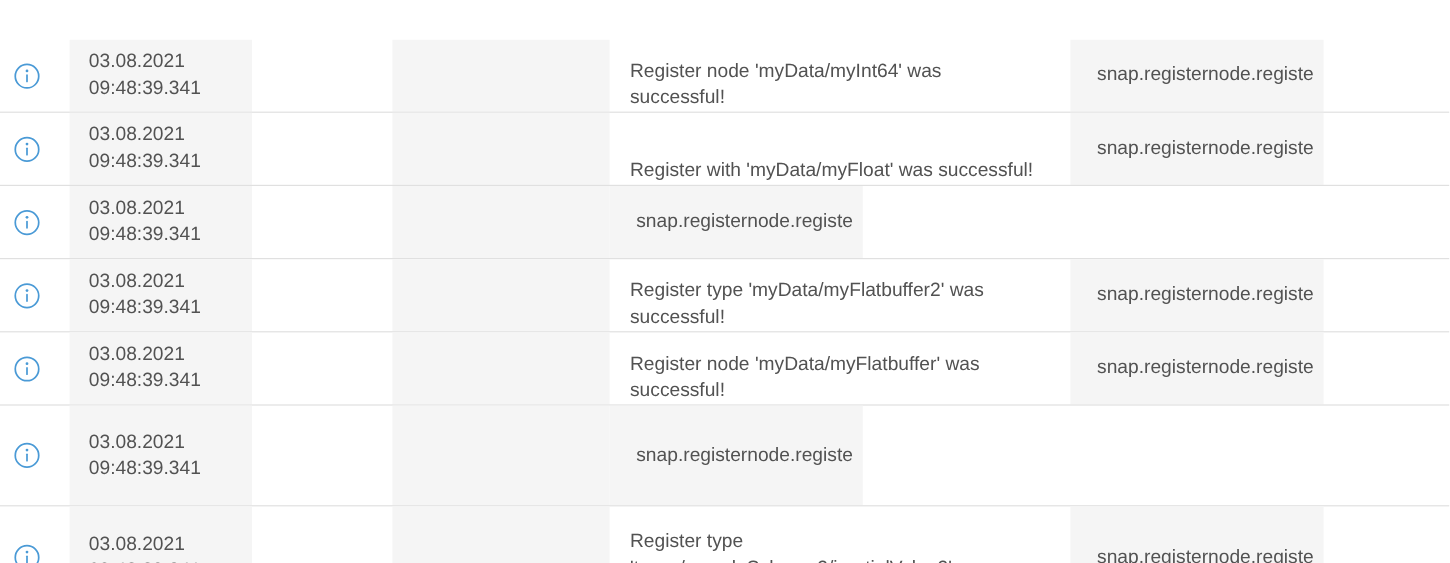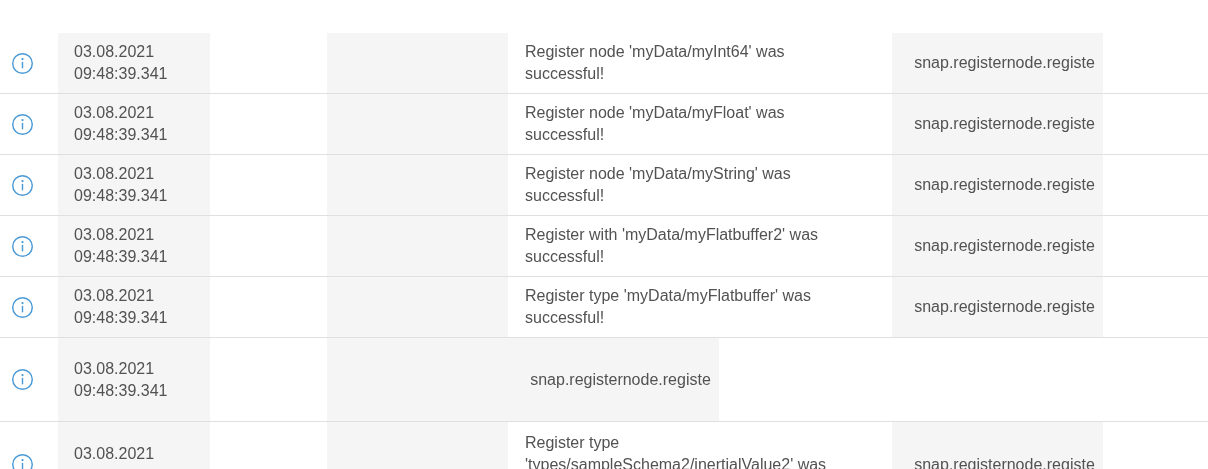--- a/index.html
+++ b/index.html
@@ -37,21 +37,21 @@
     height: 100%;
     font-size: 16px;
     line-height: 22px;
     color: #525252;
   }
   .cell.striped { background: #f5f5f5; }
   .c-icon  { width: 58px;  padding-left: 11px; }
   .c-ts    { width: 152px; padding: 0 16px; }
   .c-e1    { width: 117px; }
   .c-e2    { width: 181px; }
-  .c-msg   { width: 384px; padding-left: 17px; padding-right: 27px; }
+  .c-msg   { width: 384px; padding-left: 17px; padding-right: 27px; align-items: flex-end; }
   .c-src   { width: 211px; padding-left: 14px; overflow: hidden; justify-content: center; }
   .c-src span { white-space: nowrap; }
   .c-rest  { flex: 1 1 auto; }
   .info-icon-wrap {
     display: inline-flex;
     align-items: center;
     justify-content: center;
     width: 23px;
     height: 23px;
     cursor: pointer;
@@ -102,87 +102,84 @@
               <use href="#info-glyph"></use>
             </svg>
           </span>
       </div>
       <div class="cell c-ts striped">
           <span>03.08.2021 09:48:39.341</span>
         </div>
       <div class="cell c-e1"></div>
       <div class="cell c-e2 striped"></div>
       <div class="cell c-msg">
-          <span>Register node 'myData/myFloat' was successful!</span>
-        </div>
-      <div class="cell c-src striped">
-          <span>snap.registernode.registe</span>
-        </div>
-      <div class="cell c-rest"></div>
-    </div>
-
-    <div class="row row-s">
-      <div class="cell c-icon">
-        <span class="info-icon-wrap">
-            <svg width="23" height="23" viewBox="0 0 24 24">
-              <use href="#info-glyph"></use>
-            </svg>
-          </span>
-      </div>
-      <div class="cell c-ts striped">
-          <span>03.08.2021 09:48:39.341</span>
-        </div>
-      <div class="cell c-e1"></div>
-      <div class="cell c-e2 striped"></div>
-      <div class="cell c-msg">
-          <span>Register node 'myData/myString' was successful!</span>
-        </div>
-      <div class="cell c-src striped">
-          <span>snap.registernode.registe</span>
-        </div>
-      <div class="cell c-rest"></div>
-    </div>
-
-    <div class="row row-s">
-      <div class="cell c-icon">
-        <span class="info-icon-wrap">
-            <svg width="23" height="23" viewBox="0 0 24 24">
-              <use href="#info-glyph"></use>
-            </svg>
-          </span>
-      </div>
-      <div class="cell c-ts striped">
-          <span>03.08.2021 09:48:39.341</span>
-        </div>
-      <div class="cell c-e1"></div>
-      <div class="cell c-e2 striped"></div>
-      <div class="cell c-msg">
-          <span>Register with 'myData/myFlatbuffer2' was successful!</span>
-        </div>
-      <div class="cell c-src striped">
-          <span>snap.registernode.registe</span>
-        </div>
-      <div class="cell c-rest"></div>
-    </div>
-
-    <div class="row row-s">
-      <div class="cell c-icon">
-        <span class="info-icon-wrap">
-            <svg width="23" height="23" viewBox="0 0 24 24">
-              <use href="#info-glyph"></use>
-            </svg>
-          </span>
-      </div>
-      <div class="cell c-ts striped">
-          <span>03.08.2021 09:48:39.341</span>
-        </div>
-      <div class="cell c-e1"></div>
-      <div class="cell c-e2 striped"></div>
-      <div class="cell c-msg">
-          <span>Register type 'myData/myFlatbuffer' was successful!</span>
+          <span>Register with 'myData/myFloat' was successful!</span>
+        </div>
+      <div class="cell c-src striped">
+          <span>snap.registernode.registe</span>
+        </div>
+      <div class="cell c-rest"></div>
+    </div>
+
+    <div class="row row-s">
+      <div class="cell c-icon">
+        <span class="info-icon-wrap">
+            <svg width="23" height="23" viewBox="0 0 24 24">
+              <use href="#info-glyph"></use>
+            </svg>
+          </span>
+      </div>
+      <div class="cell c-ts striped">
+          <span>03.08.2021 09:48:39.341</span>
+        </div>
+      <div class="cell c-e1"></div>
+      <div class="cell c-e2 striped"></div>
+      <div class="cell c-src striped">
+          <span>snap.registernode.registe</span>
+        </div>
+      <div class="cell c-rest"></div>
+    </div>
+
+    <div class="row row-s">
+      <div class="cell c-icon">
+        <span class="info-icon-wrap">
+            <svg width="23" height="23" viewBox="0 0 24 24">
+              <use href="#info-glyph"></use>
+            </svg>
+          </span>
+      </div>
+      <div class="cell c-ts striped">
+          <span>03.08.2021 09:48:39.341</span>
+        </div>
+      <div class="cell c-e1"></div>
+      <div class="cell c-e2 striped"></div>
+      <div class="cell c-msg">
+          <span>Register type 'myData/myFlatbuffer2' was successful!</span>
+        </div>
+      <div class="cell c-src striped">
+          <span>snap.registernode.registe</span>
+        </div>
+      <div class="cell c-rest"></div>
+    </div>
+
+    <div class="row row-s">
+      <div class="cell c-icon">
+        <span class="info-icon-wrap">
+            <svg width="23" height="23" viewBox="0 0 24 24">
+              <use href="#info-glyph"></use>
+            </svg>
+          </span>
+      </div>
+      <div class="cell c-ts striped">
+          <span>03.08.2021 09:48:39.341</span>
+        </div>
+      <div class="cell c-e1"></div>
+      <div class="cell c-e2 striped"></div>
+      <div class="cell c-msg">
+          <span>Register node 'myData/myFlatbuffer' was successful!</span>
         </div>
       <div class="cell c-src striped">
           <span>snap.registernode.registe</span>
         </div>
       <div class="cell c-rest"></div>
     </div>
 
     <div class="row row-l">
       <div class="cell c-icon">
         <span class="info-icon-wrap">

